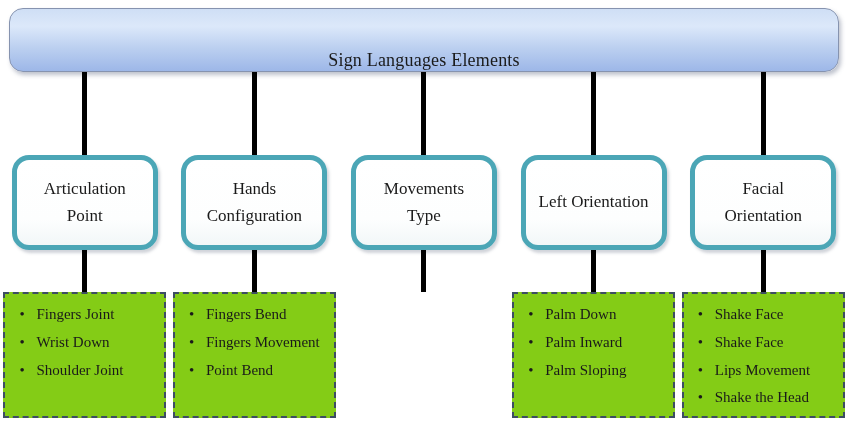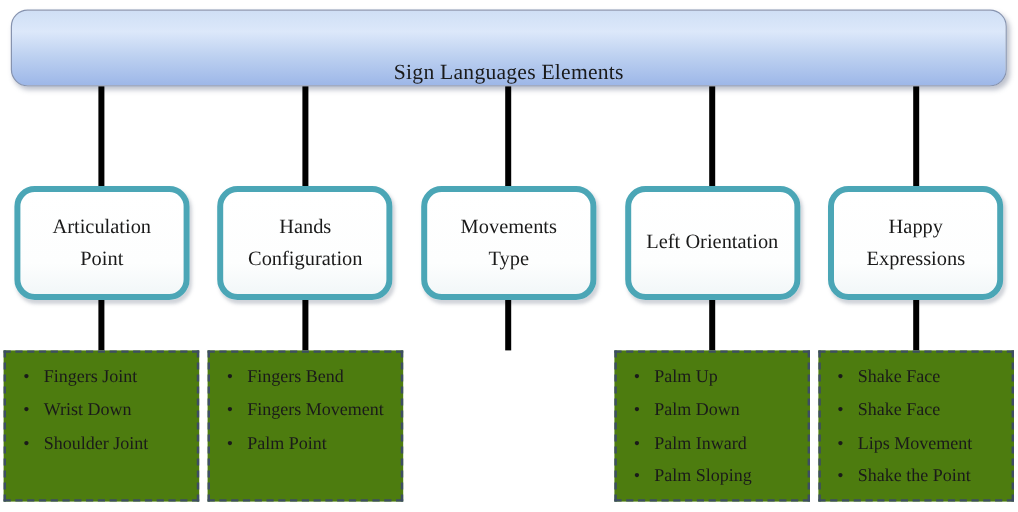--- a/index.html
+++ b/index.html
@@ -48,21 +48,21 @@
     max-width: 112px;
     font-size: 17px;
     line-height: 1.55;
   }
 
   
   .items-box {
     width: 96%;
     height: 126px;
     border: 2px dashed #3d4d63;
-    background: #4d7c0f;
+    background: #84cc16;
     padding: 7px 4px 4px 12px;
     display: flex; align-items: flex-start;
   }
   .items-list { list-style: none; width: 100%; }
   .items-list li {
     position: relative;
     padding-left: 19px;
     font-size: 15px;
     line-height: 1.85;
   }
@@ -103,59 +103,58 @@
     <div class="column">
       <div class="connector top-connector"></div>
       <div class="category-box">
         <span class="category-label">Hands Configuration</span>
       </div>
       <div class="connector bottom-connector"></div>
       <div class="items-box">
         <ul class="items-list">
             <li>Fingers Bend</li>
             <li>Fingers Movement</li>
-            <li>Palm Point</li>
+            <li>Point Bend</li>
           </ul>
       </div>
     </div>
 
     <div class="column">
       <div class="connector top-connector"></div>
       <div class="category-box">
         <span class="category-label">Movements Type</span>
       </div>
       <div class="connector bottom-connector"></div>
     </div>
 
     <div class="column">
       <div class="connector top-connector"></div>
       <div class="category-box">
         <span class="category-label">Left Orientation</span>
       </div>
       <div class="connector bottom-connector"></div>
       <div class="items-box">
         <ul class="items-list">
-            <li>Palm Up</li>
             <li>Palm Down</li>
             <li>Palm Inward</li>
             <li>Palm Sloping</li>
           </ul>
       </div>
     </div>
 
     <div class="column">
       <div class="connector top-connector"></div>
       <div class="category-box">
-        <span class="category-label">Happy Expressions</span>
+        <span class="category-label">Facial Orientation</span>
       </div>
       <div class="connector bottom-connector"></div>
       <div class="items-box">
         <ul class="items-list">
             <li>Shake Face</li>
             <li>Shake Face</li>
             <li>Lips Movement</li>
-            <li>Shake the Point</li>
+            <li>Shake the Head</li>
           </ul>
       </div>
     </div>
   </div>
 
 </div>
 
 </body></html>

